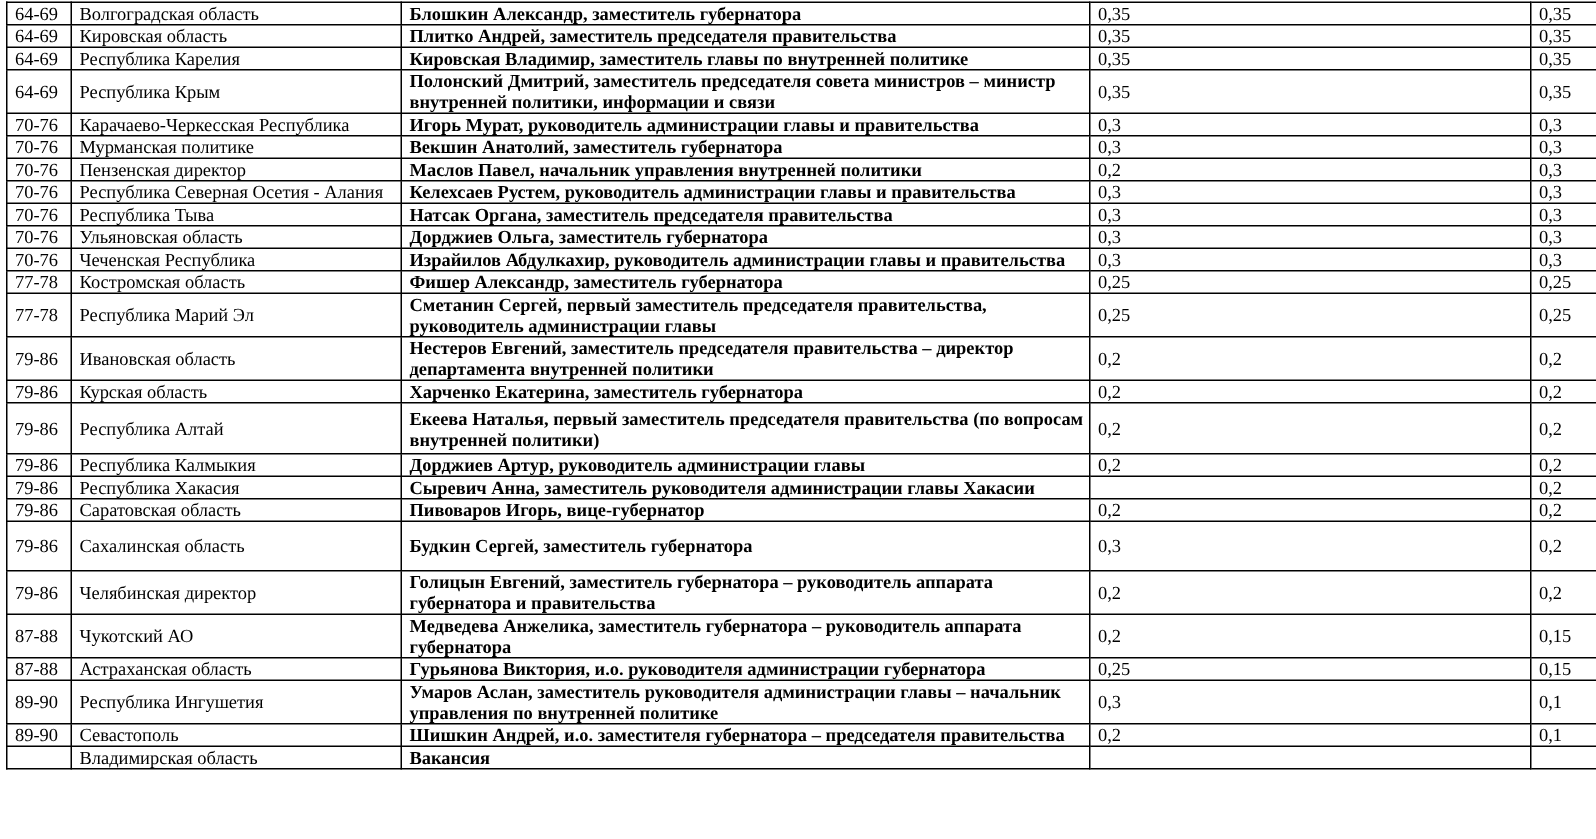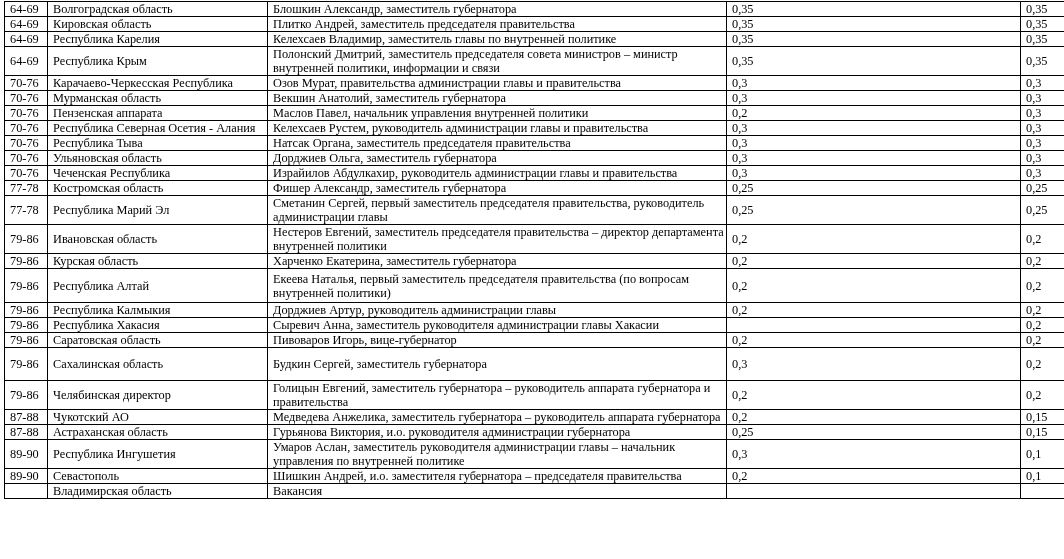--- a/index.html
+++ b/index.html
@@ -28,20 +28,21 @@
     table.doc-table td {
       border: 1px solid #000;
       padding: 0 0 0 5px;
       vertical-align: middle;
       line-height: 14px;
       white-space: nowrap;
       overflow: hidden;
     }
     table.doc-table td.wrap {
       white-space: normal;
+      font-weight: bold;
     }
     col.c-rank { width: 43px; }
     col.c-region { width: 220px; }
     col.c-person { width: 459px; }
     col.c-score1 { width: 294px; }
     col.c-score2 { width: 46px; }
     td.top { vertical-align: top; padding-top: 1px; }
   </style>
 </head>
 <body>
@@ -65,48 +66,48 @@
       <tr style="height: 14px;">
         <td>64-69</td>
         <td>Кировская область</td>
         <td class="wrap">Плитко Андрей, заместитель председателя правительства</td>
         <td>0,35</td>
         <td>0,35</td>
       </tr>
       <tr style="height: 14px;">
         <td>64-69</td>
         <td>Республика Карелия</td>
-        <td class="wrap">Келехсаев Владимир, заместитель главы по внутренней политике</td>
+        <td class="wrap">Кировская Владимир, заместитель главы по внутренней политике</td>
         <td>0,35</td>
         <td>0,35</td>
       </tr>
       <tr style="height: 28px;">
         <td>64-69</td>
         <td>Республика Крым</td>
         <td class="wrap">Полонский Дмитрий, заместитель председателя совета министров – министр внутренней политики, информации и связи</td>
         <td>0,35</td>
         <td>0,35</td>
       </tr>
       <tr style="height: 14px;">
         <td>70-76</td>
         <td>Карачаево-Черкесская Республика</td>
-        <td class="wrap">Озов Мурат, правительства администрации главы и правительства</td>
-        <td>0,3</td>
-        <td>0,3</td>
-      </tr>
-      <tr style="height: 14px;">
-        <td>70-76</td>
-        <td>Мурманская область</td>
+        <td class="wrap">Игорь Мурат, руководитель администрации главы и правительства</td>
+        <td>0,3</td>
+        <td>0,3</td>
+      </tr>
+      <tr style="height: 14px;">
+        <td>70-76</td>
+        <td>Мурманская политике</td>
         <td class="wrap">Векшин Анатолий, заместитель губернатора</td>
         <td>0,3</td>
         <td>0,3</td>
       </tr>
       <tr style="height: 14px;">
         <td>70-76</td>
-        <td>Пензенская аппарата</td>
+        <td>Пензенская директор</td>
         <td class="wrap">Маслов Павел, начальник управления внутренней политики</td>
         <td>0,2</td>
         <td>0,3</td>
       </tr>
       <tr style="height: 14px;">
         <td>70-76</td>
         <td>Республика Северная Осетия - Алания</td>
         <td class="wrap">Келехсаев Рустем, руководитель администрации главы и правительства</td>
         <td>0,3</td>
         <td>0,3</td>

